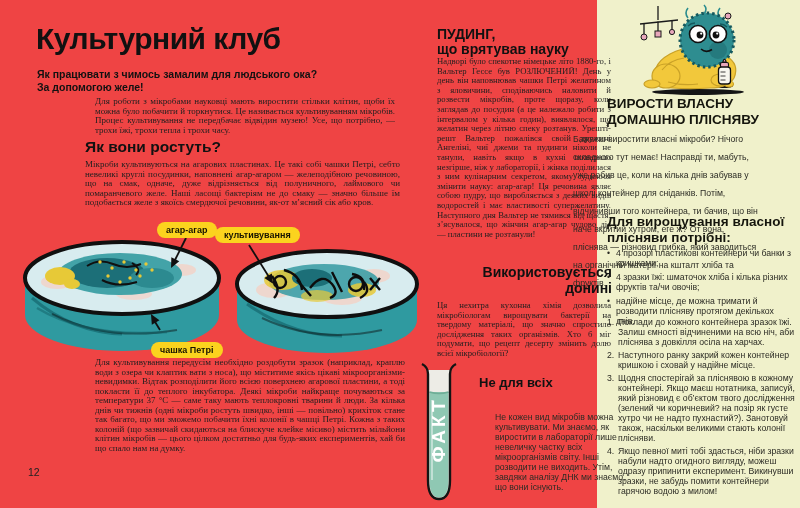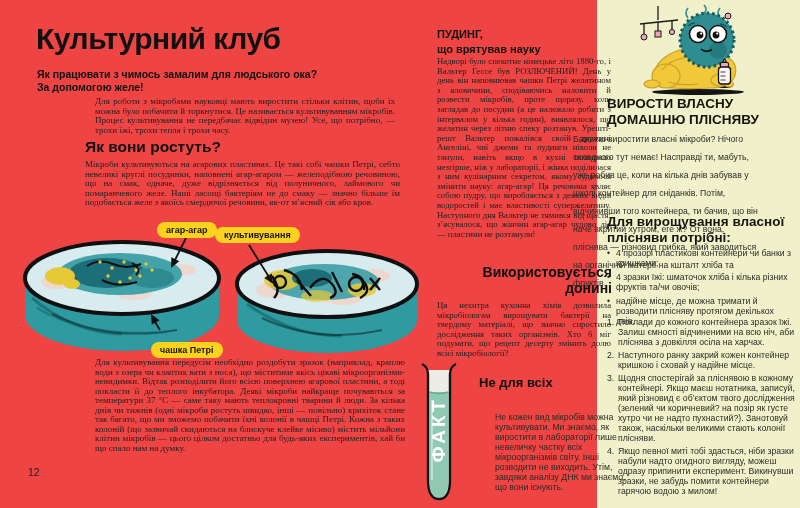--- a/index.html
+++ b/index.html
@@ -18,21 +18,21 @@
   .grow-t{left:85px;top:160px;width:315px;}
   .petri-svg{left:12px;top:218px;}
   .tag{background:#fbd31e;color:#171400;font-size:9px;font-weight:700;padding:3px 9px;border-radius:10px;white-space:nowrap;}
   .tag-agar{left:157px;top:222px;}
   .tag-cult{left:215px;top:227px;}
   .tag-petri{left:151px;top:331px;margin-top:11px;}
   .bottom-t{left:95px;top:358px;width:310px;}
   .pagenum{left:28px;top:466px;font-size:10.5px;color:#222;}
 
   
-  .pud-h{left:437px;top:27px;font-size:11px;font-weight:700;line-height:15px;color:#111;}
+  .pud-h{left:437px;top:27px;font-size:14px;font-weight:700;line-height:15px;color:#111;}
   .pud-t{left:437px;top:57px;width:174px;font-size:8.7px;line-height:9.6px;}
   .today-h{left:437px;top:265px;width:175px;font-size:14px;font-weight:700;line-height:15.5px;color:#111;text-align:right;}
   .today-t{left:437px;top:301px;width:174px;font-size:8.7px;line-height:9.6px;}
   .tube-svg{left:415px;top:362px;}
   .fact-badge{left:403px;top:420px;width:72px;height:20px;line-height:20px;text-align:center;
               transform:rotate(-90deg);color:#ffffff;font-weight:700;font-size:19px;letter-spacing:3px;}
   .fact-h{left:479px;top:375px;font-size:13px;font-weight:700;color:#111;}
   .fact-t{left:479px;top:396px;width:133px;}
 
   

